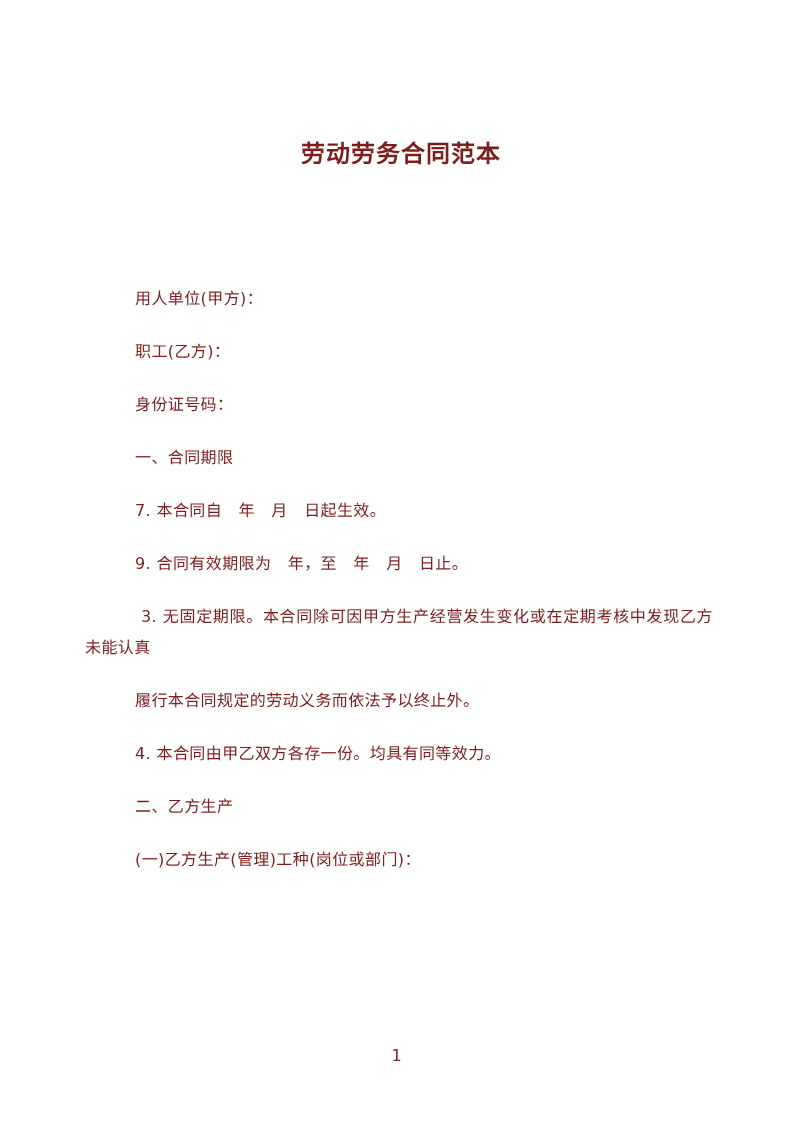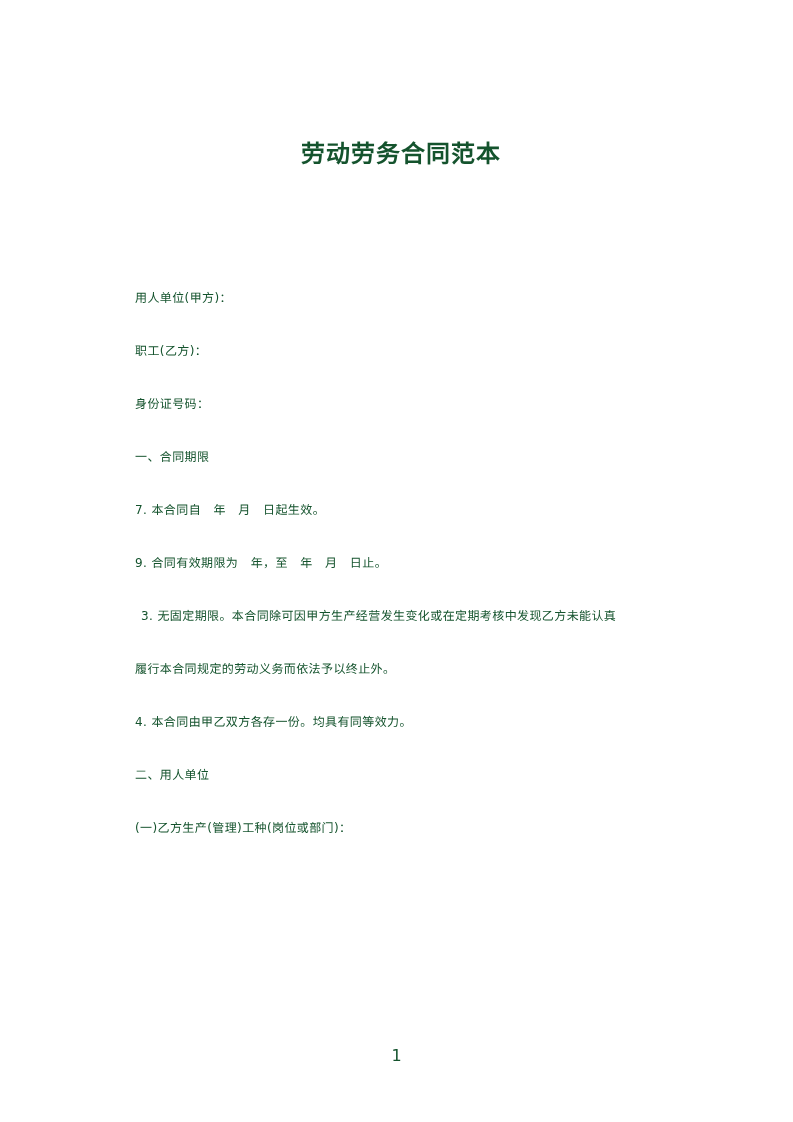--- a/index.html
+++ b/index.html
@@ -8,39 +8,39 @@
     background: #ffffff;
   }
   .page {
     position: relative;
     width: 793px;
     height: 1122px;
     margin: 0 auto;
     background: #ffffff;
     overflow: hidden;
     font-family: "DejaVu Sans", "Liberation Sans", sans-serif;
-    color: #14532d;
+    color: #7f1d1d;
   }
   .content {
     position: absolute;
     left: 85px;
     top: 0;
     width: 632px;
   }
   .doc-title {
     margin: 138px 0 0 0;
     font-size: 24px;
     line-height: 32px;
     font-weight: bold;
     text-align: center;
     letter-spacing: 1px;
   }
   .para {
     margin: 0 4px 22px 0;
-    font-size: 12px;
+    font-size: 16px;
     line-height: 31px;
     letter-spacing: 0.4px;
     text-align: justify;
   }
   .indent {
     text-indent: 50px;
   }
   .indent-plus {
     text-indent: 56px;
   }
@@ -77,20 +77,20 @@
     <p class="para indent">7. 本合同自　年　月　日起生效。</p>
 
     <p class="para indent">9. 合同有效期限为　年，至　年　月　日止。</p>
 
     <p class="para indent-plus">3. 无固定期限。本合同除可因甲方生产经营发生变化或在定期考核中发现乙方未能认真</p>
 
     <p class="para indent">履行本合同规定的劳动义务而依法予以终止外。</p>
 
     <p class="para indent">4. 本合同由甲乙双方各存一份。均具有同等效力。</p>
 
-    <p class="para indent">二、用人单位</p>
+    <p class="para indent">二、乙方生产</p>
 
     <p class="para indent">(一)乙方生产(管理)工种(岗位或部门)：</p>
 
   </div>
 
   <div class="page-number">1</div>
 </div>
 
 </body></html>

